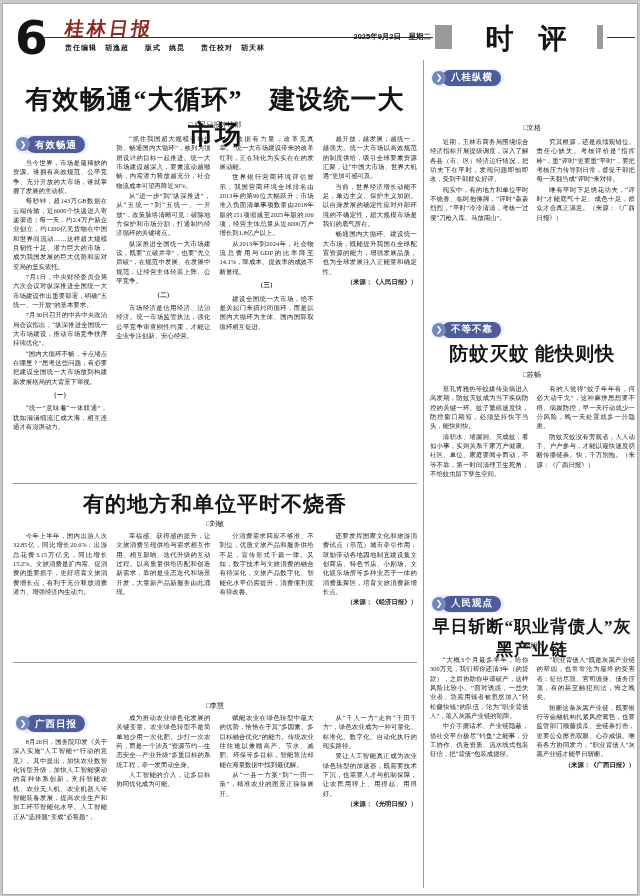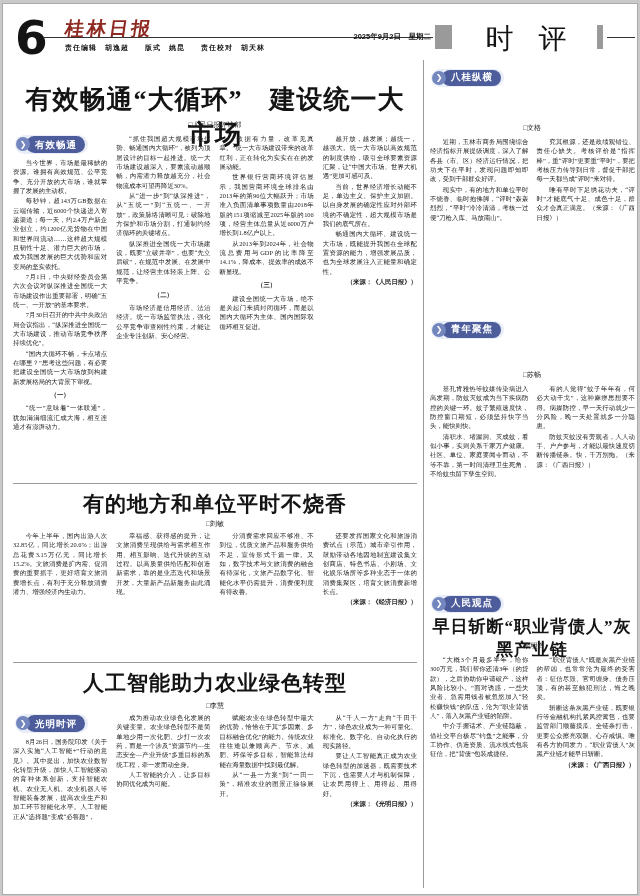--- a/index.html
+++ b/index.html
@@ -11,21 +11,21 @@
   .masthead{position:absolute;left:62px;top:12px;font-size:19px;font-weight:bold;color:#8e2a22;
             letter-spacing:3px;transform:skewX(-8deg);}
   .editors{position:absolute;left:62px;top:39px;font-size:7px;font-weight:bold;
            font-family:"Liberation Sans",sans-serif;letter-spacing:1px;}
   .hline{position:absolute;height:1px;background:#333;}
   .hl-soft{position:absolute;height:1px;background:#9a9a9a;}
   .dateline{position:absolute;top:28px;left:292px;width:136px;text-align:right;font-size:7.5px;
             font-weight:bold;font-family:"Liberation Sans",sans-serif;}
   .graysq{position:absolute;top:21px;left:432px;width:17px;height:24px;background:#9a9a9a;}
   .sectitle{position:absolute;top:16px;left:456px;width:134px;text-align:center;font-size:28px;
-            font-weight:400;letter-spacing:9px;text-indent:9px;}
+            font-weight:700;letter-spacing:9px;text-indent:9px;}
   .graybar{position:absolute;top:21px;left:594px;width:6px;height:24px;background:#9a9a9a;}
   
   .badge{display:inline-flex;align-items:center;background:#e8edf7;border-radius:11px;padding:1px 3px 1px 1px;}
   .badge .cir{width:14px;height:14px;border-radius:50%;background:#7386bd;color:#fff;font-size:8px;
               display:flex;align-items:center;justify-content:center;font-family:"DejaVu Sans",sans-serif;z-index:2;}
   .badge .pill{background:#4d5d9b;color:#fff;font-size:9.5px;font-weight:bold;border-radius:9px;
                padding:1.5px 8px 1.5px 9px;margin-left:-4px;letter-spacing:1px;font-family:"Liberation Sans",sans-serif;}
   .abs{position:absolute;}
   
   .title{position:absolute;text-align:center;font-weight:900;letter-spacing:1px;}
@@ -125,27 +125,26 @@
     <div class="col">
         <div>
           <p class="para">还要发挥国家文化和旅游消费试点（示范）城市牵引作用，鼓励带动各地因地制宜建设集文创商店、特色书店、小剧场、文化娱乐场所等多种业态于一体的消费集聚区，培育文旅消费新增长点。</p>
           <p class="para src">（来源：《经济日报》）</p>
         </div>
       </div>
   </div>
 
   <div class="hl-soft" style="top:658px;left:10px;width:404px;"></div>
 
-  <div class="title" style="top:665px;left:10px;width:404px;font-size:21px;">人工智能助力农业绿色转型</div>
   <div class="byline" style="top:697px;left:10px;width:404px;">□李慧</div>
   <div class="cols g9" style="top:709px;left:10px;width:404px;height:177px;">
     <div class="col">
       <div class="badge">
         <span class="cir">❯</span>
-        <span class="pill">光明时评</span>
+        <span class="pill">广西日报</span>
       </div>
       <div>
           <p class="para">8月26日，国务院印发《关于深入实施“人工智能+”行动的意见》。其中提出，加快农业数智化转型升级，加快人工智能驱动的育种体系创新，支持智能农机、农业无人机、农业机器人等智能装备发展，提高农业生产和加工环节智能化水平。人工智能正从“选择题”变成“必答题”，</p>
         </div>
     </div>
     <div class="col">
         <div>
           <p class="para">成为推动农业绿色化发展的关键变量。农业绿色转型不是简单地少用一次化肥、少打一次农药，而是一个涉及“资源节约—生态安全—产业升级”多重目标的系统工程，牵一发而动全身。</p>
           <p class="para">人工智能的介入，让多目标协同优化成为可能。</p>
         </div>
@@ -183,23 +182,24 @@
         <div>
           <p class="para">究其根源，还是政绩观错位、责任心缺失。考核评价是“指挥棒”，重“评时”更要重“平时”，要把考核压力传导到日常，督促干部把每一天都当成“评时”来对待。</p>
           <p class="para">唯有平时下足绣花功夫，“评时”才能底气十足、成色十足，群众才会真正满意。（来源：《广西日报》）</p>
         </div>
       </div>
   </div>
 
   <div class="abs" style="top:314px;left:428px;">
     <div class="badge">
       <span class="cir">❯</span>
-      <span class="pill">青年聚焦</span>
-    </div>
-  </div>
+      <span class="pill">不等不靠</span>
+    </div>
+  </div>
+  <div class="title" style="top:337px;left:426px;width:206px;font-size:19px;">防蚊灭蚊 能快则快</div>
   <div class="byline" style="top:366px;left:426px;width:206px;">□苏畅</div>
   <div class="cols g8" style="top:380px;left:427px;width:205px;height:205px;">
     <div class="col">
         <div>
           <p class="para">基孔肯雅热等蚊媒传染病进入高发期，防蚊灭蚊成为当下疾病防控的关键一环。蚊子繁殖速度快，防控窗口期短，必须坚持快字当头，能快则快。</p>
           <p class="para">清积水、堵漏洞、灭成蚊，看似小事，实则关系千家万户健康。社区、单位、家庭要闻令而动，不等不靠，第一时间清理卫生死角，不给蚊虫留下孳生空间。</p>
         </div>
       </div>
     <div class="col">
         <div>

